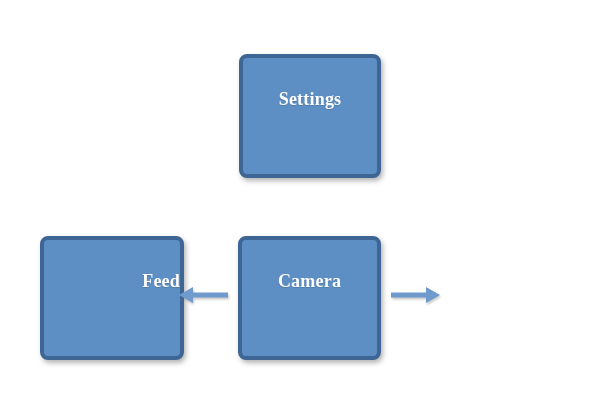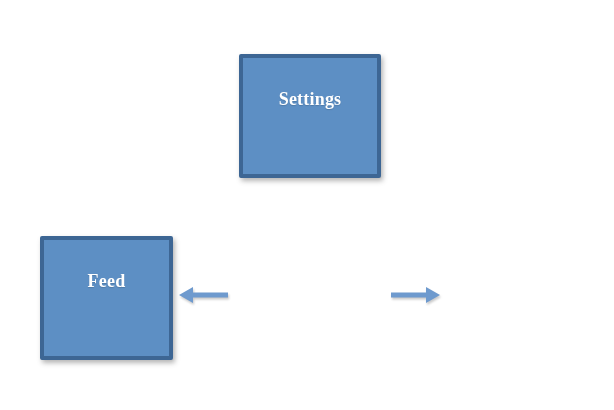--- a/index.html
+++ b/index.html
@@ -13,36 +13,36 @@
     height: 410px;
     background: var(--background, #ffffff);
     font-family: "Liberation Serif", "DejaVu Serif", serif;
     overflow: hidden;
   }
   .node {
     position: absolute;
     box-sizing: border-box;
     background: var(--node-fill, #5D8FC4);
     border: 4px solid var(--node-border, #3D6694);
-    border-radius: 2px;
+    border-radius: 8px;
     box-shadow: 2px 3px 5px rgba(90, 90, 90, 0.45);
     display: flex;
     align-items: center;
     justify-content: center;
   }
   .node .label {
     color: var(--node-text, #ffffff);
     font-size: 18px;
     font-weight: bold;
     letter-spacing: 0.2px;
     transform: translateY(-17px);
     text-shadow: 0 1px 1px rgba(0,0,0,0.15);
   }
   #node-settings { left: 239px; top: 54px;  width: 142px; height: 124px; }
-  #node-feed     { left: 40px;  top: 236px; width: 133px; height: 124px; }
+  #node-feed     { left: 40px;  top: 236px; width: 144px; height: 124px; justify-content: flex-end; }
   #node-camera   { left: 238px; top: 236px; width: 143px; height: 124px; }
   #node-stories  { left: 439px; top: 236px; width: 141px; height: 124px; }
 
   .arrow {
     position: absolute;
     top: 283px;
     width: 54px;
     height: 24px;
     filter: drop-shadow(1px 2px 1px rgba(100,100,100,0.35));
   }
@@ -58,20 +58,23 @@
 <div class="canvas">
 
   <div class="node" id="node-settings">
     <span class="label">Settings</span>
   </div>
 
   <div class="node" id="node-feed">
     <span class="label">Feed</span>
   </div>
 
+  <div class="node" id="node-camera">
+    <span class="label">Camera</span>
+  </div>
 
 
   <svg class="arrow" id="arrow-left" viewBox="0 0 54 24" xmlns="http://www.w3.org/2000/svg">
     <rect x="13" y="9.5" width="37" height="5"></rect>
     <polygon points="1,12 15,4 15,20"></polygon>
   </svg>
 
   <svg class="arrow" id="arrow-right" viewBox="0 0 54 24" xmlns="http://www.w3.org/2000/svg">
     <rect x="4" y="9.5" width="37" height="5"></rect>
     <polygon points="53,12 39,4 39,20"></polygon>

